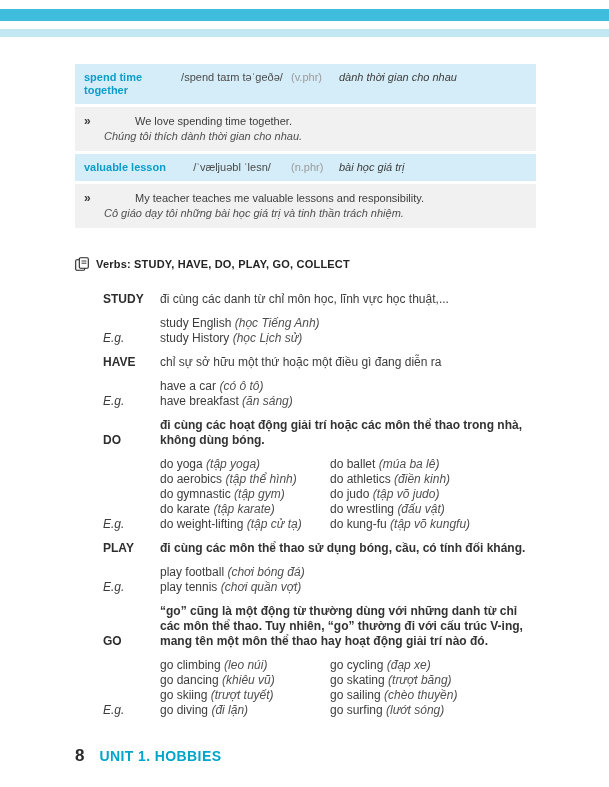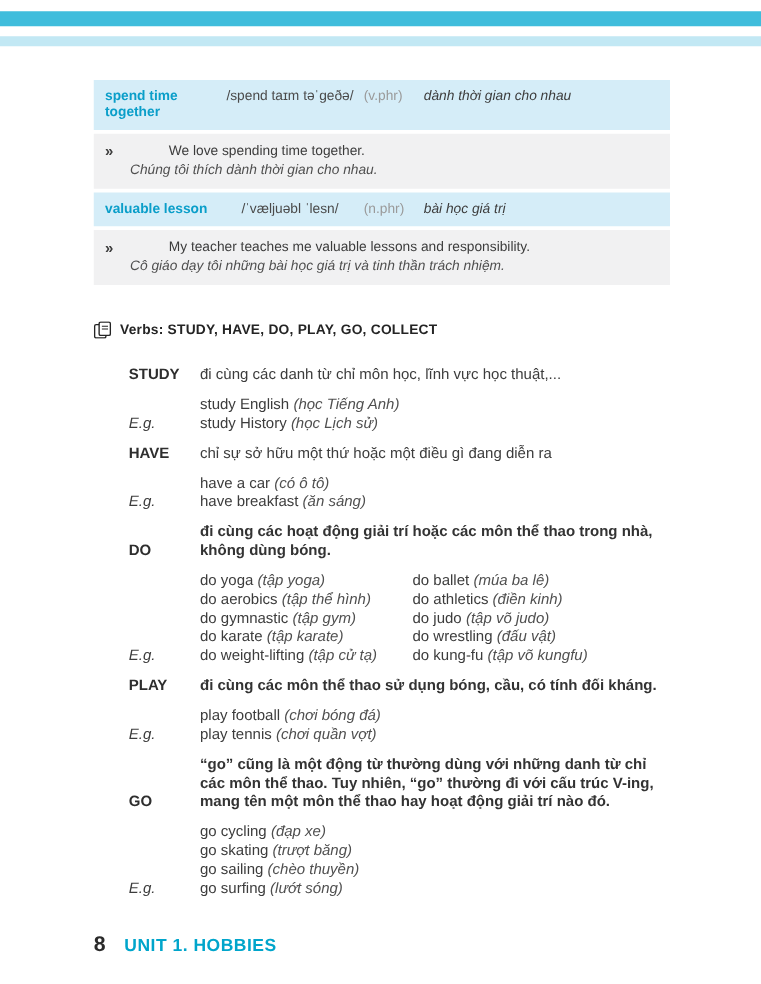--- a/index.html
+++ b/index.html
@@ -167,20 +167,26 @@
 
     <div class="vblock">
       <div class="vterm">GO</div>
       <div class="vdef bold">“go” cũng là một động từ thường dùng với những danh từ chỉ các môn thể thao. Tuy nhiên, “go” thường đi với cấu trúc V-ing, mang tên một môn thể thao hay hoạt động giải trí nào đó.</div>
     </div>
 
     <div class="vblock">
       <div class="vterm eg">E.g.</div>
       <div class="vdef two-col">
         <div>
+          <div class="ex-line"><span>go climbing</span> <i>(leo núi)</i></div>
+          <div class="ex-line"><span>go dancing</span> <i>(khiêu vũ)</i></div>
+          <div class="ex-line"><span>go skiing</span> <i>(trượt tuyết)</i></div>
+          <div class="ex-line"><span>go diving</span> <i>(đi lặn)</i></div>
+        </div>
+        <div>
           <div class="ex-line"><span>go cycling</span> <i>(đạp xe)</i></div>
           <div class="ex-line"><span>go skating</span> <i>(trượt băng)</i></div>
           <div class="ex-line"><span>go sailing</span> <i>(chèo thuyền)</i></div>
           <div class="ex-line"><span>go surfing</span> <i>(lướt sóng)</i></div>
         </div>
       </div>
     </div>
 
   </div>
 </div>

